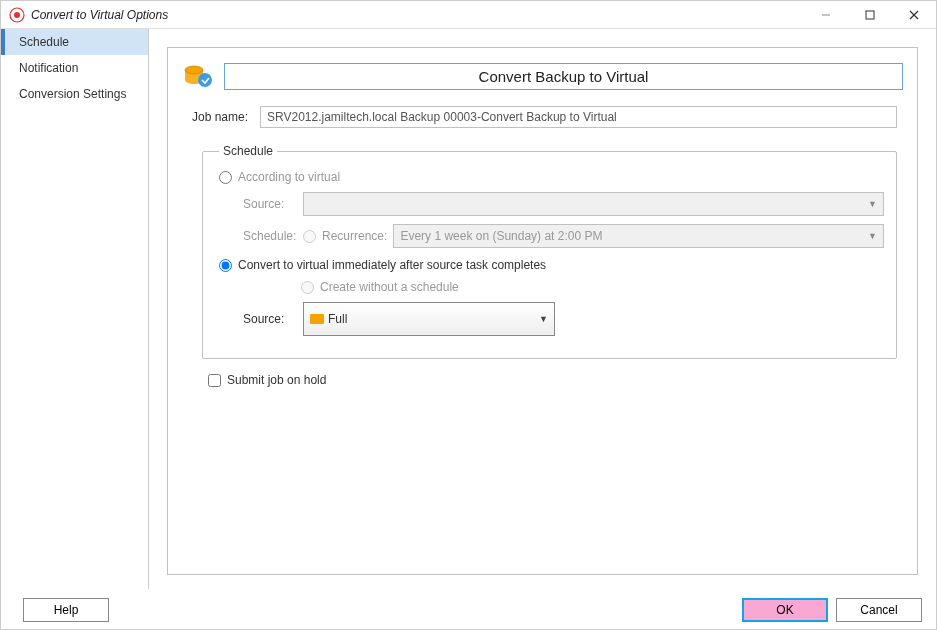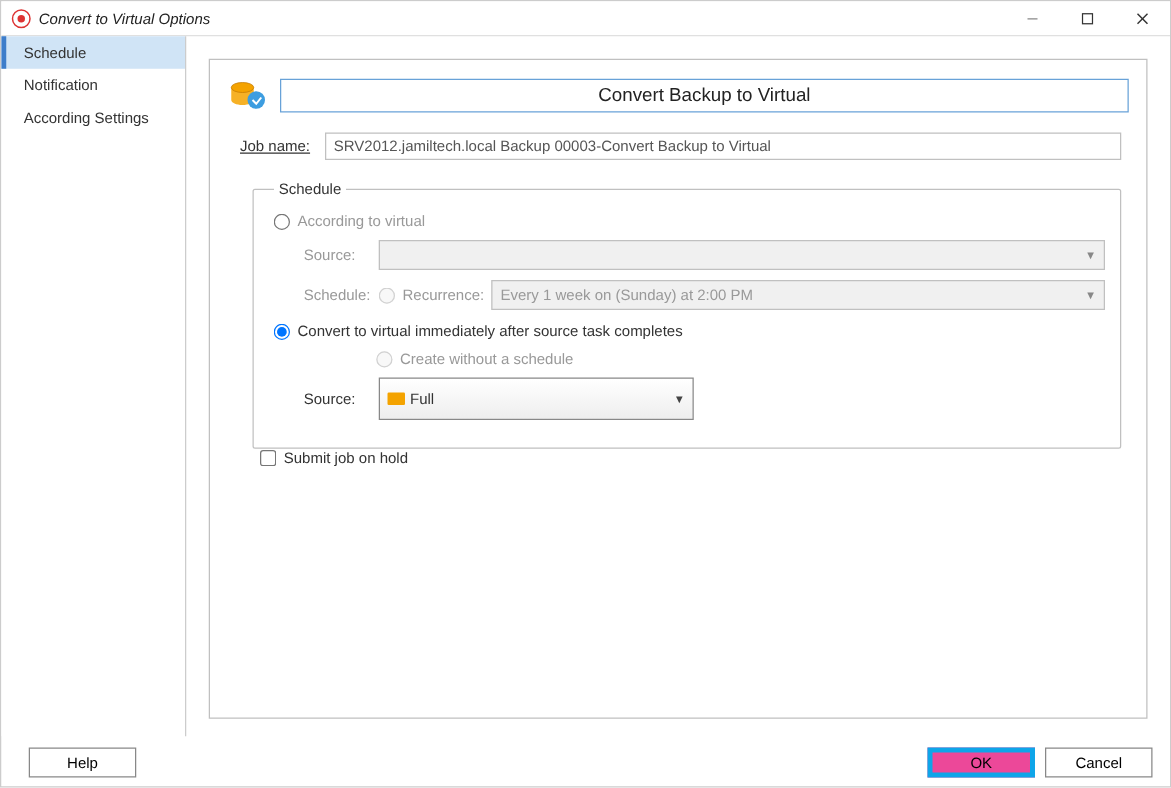--- a/index.html
+++ b/index.html
@@ -18,45 +18,45 @@
   .sidebar-item.active { background: #d0e4f6; border-left: 4px solid #3d7dca; }
   
   .content { flex: 1; padding: 18px 18px 10px 18px; position: relative; }
   .panel-border { border: 1px solid #c0c0c0; height: 528px; padding: 12px 14px; background: #fff; }
   
   .header-row { display: flex; align-items: center; margin-bottom: 14px; }
   .header-icon { width: 32px; height: 32px; margin-right: 10px; }
   .header-title { flex: 1; border: 1px solid #68a2d8; padding: 4px 8px; font-size: 15px; color: #222; text-align: center; }
   
   .jobname-row { display: flex; align-items: center; margin-bottom: 16px; margin-left: 10px; }
-  .jobname-label { width: 68px; color: #333; text-decoration: underline; }
+  .jobname-label { width: 68px; color: #333; }
   .jobname-input { flex: 1; border: 1px solid #c0c0c0; padding: 3px 6px; color: #555; margin-right: 6px; }
   
   fieldset.schedule-group { border: 1px solid #c0c0c0; border-radius: 2px; padding: 12px 12px 14px 16px; margin-left: 20px; margin-right: 6px; }
   fieldset.schedule-group legend { padding: 0 4px; color: #333; }
   
   .row { display: flex; align-items: center; margin-bottom: 8px; }
   .sublabel { width: 60px; color: #999; }
   .radio-lbl { margin-left: 6px; color: #333; }
   .combo { flex: 1; height: 24px; background: #f0f0f0; border: 1px solid #c0c0c0; display: flex; align-items: center; padding: 0 6px; color: #999; position: relative; }
   .combo .arrow { position: absolute; right: 6px; color: #888; font-size: 9px; }
   .disabled { color: #999; }
   
   .indent1 { padding-left: 24px; }
   .indent2 { padding-left: 82px; }
   
   .source-select { width: 252px; height: 24px; border: 1px solid #888; background: linear-gradient(#fff,#eee); display: flex; align-items: center; padding: 16px 6px; color: #333; position: relative; }
   .source-select .arrow { position: absolute; right: 6px; color: #444; font-size: 9px; }
   .source-icon { width: 14px; height: 10px; background: #f4a300; border-radius: 1px; margin-right: 4px; display: inline-block; }
   
-  .submit-row { display: flex; align-items: center; margin-left: 26px; }
+  .submit-row { display: flex; align-items: center; margin-top: 14px; margin-left: 26px; }
   
   .footer { height: 42px; display: flex; align-items: center; padding: 0 14px; }
   .btn { min-width: 86px; height: 24px; border: 1px solid #888; background: #fff; font-size: 12px; cursor: default; }
-  .btn.primary { border: 4px solid #0ea5e9; background: #ec4899; }
+  .btn.primary { border: 2px solid #0ea5e9; background: #f9a8d4; }
   .footer-left { flex: 1; }
   .footer .btn { margin-left: 8px; }
   
   input[type=radio], input[type=checkbox] { margin: 0; width: 13px; height: 13px; }
 </style>
 </head>
 <body>
 
 <div class="titlebar">
   <span class="titlebar-icon">
@@ -83,21 +83,21 @@
           <line x1="9" y1="1" x2="1" y2="9" stroke="#333" stroke-width="1.2"></line>
         </svg>
       </div>
   </div>
 </div>
 
 <div class="main">
   <div class="sidebar">
     <div class="sidebar-item active">Schedule</div>
     <div class="sidebar-item">Notification</div>
-    <div class="sidebar-item">According Settings</div>
+    <div class="sidebar-item">Conversion Settings</div>
   </div>
 
   <div class="content">
     <div class="panel-border">
 
       <div class="header-row">
         <span class="header-icon">
           <svg width="32" height="32" viewBox="0 0 32 32">
             <ellipse cx="12" cy="10" rx="9" ry="4" fill="#f4a300"></ellipse>
             <path d="M3 10v10c0 2.2 4 4 9 4s9-1.8 9-4V10" fill="#f4a300" opacity=".85"></path>

